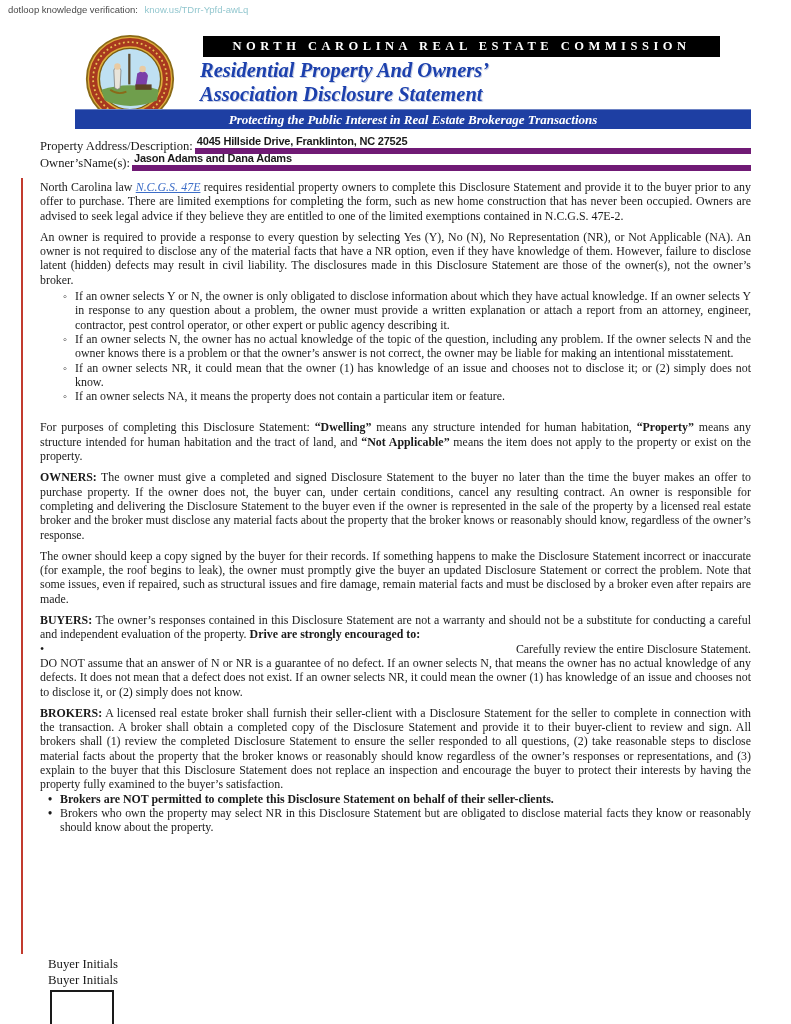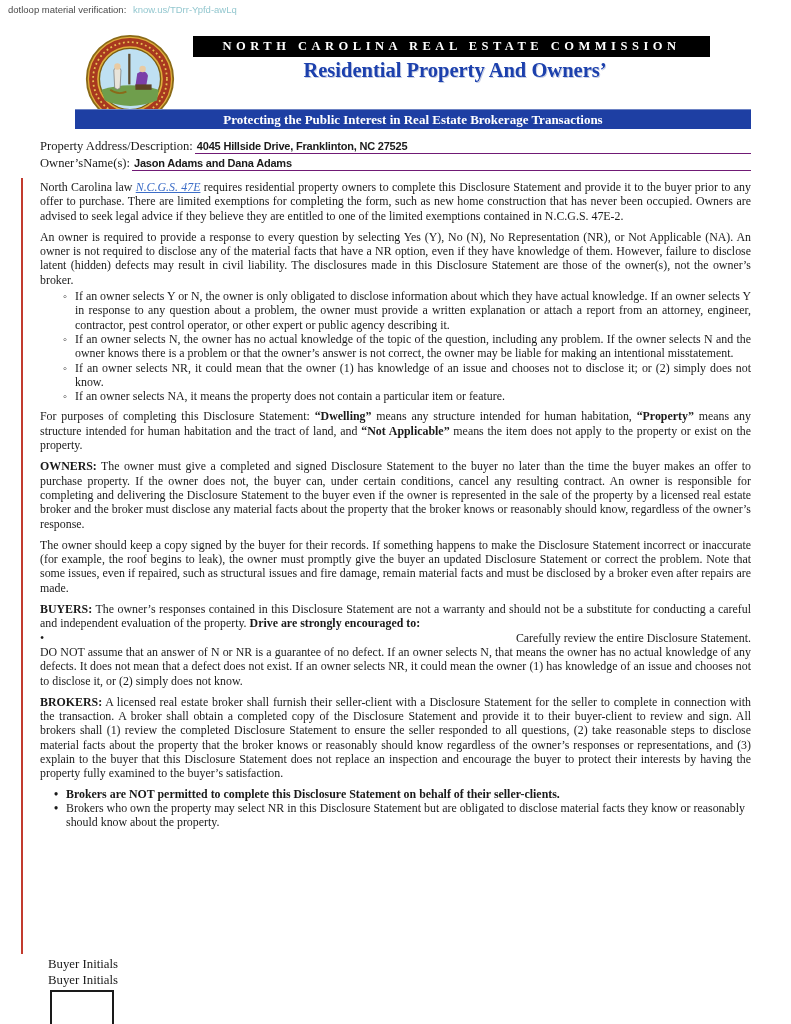--- a/index.html
+++ b/index.html
@@ -6,54 +6,54 @@
   .page{position:relative;width:791px;height:1024px;background:#fff;overflow:hidden;
         font-family:"Liberation Serif",serif;color:#1a1a1a;}
 
   
   .verify{position:absolute;top:4px;left:8px;font-family:"Liberation Sans",sans-serif;
           font-size:9.5px;color:#4a4a4a;}
   .verify .vlink{color:#93c7cf;text-decoration:none;margin-left:4px;cursor:pointer;}
 
   
   .seal{position:absolute;left:85px;top:32px;width:90px;height:94px;}
-  .combar{position:absolute;left:193px;top:36px;width:517px;height:21px;background:#000;
+  .combar{position:absolute;left:203px;top:36px;width:517px;height:21px;background:#000;
           color:#fff;font-weight:bold;font-size:12.5px;letter-spacing:4.5px;
           text-align:center;line-height:21px;white-space:nowrap;}
-  .doctitle{position:absolute;left:200px;top:58px;width:510px;text-align:center;
-            color:#1c40ad;font-weight:bold;font-size:20.5px;line-height:24px;
+  .doctitle{position:absolute;left:200px;top:58px;width:510px;
+            color:#1c40ad;font-weight:bold;font-style:italic;font-size:20.5px;line-height:24px;
             text-shadow:1px 1px 0 #c8cfe4;}
   .tagbar{position:absolute;left:75px;top:109px;width:676px;height:19px;background:#1e3fa3;
-          border-top:1px solid #6d83c4;color:#fff;font-weight:bold;
+          border-top:1px solid #6d83c4;color:#fff;font-weight:bold;font-style:italic;
           font-size:13px;text-align:center;line-height:19px;}
 
   
   .fields{position:absolute;left:40px;top:138px;width:711px;font-size:12.6px;}
   .fieldrow{display:flex;align-items:flex-end;height:16px;margin-bottom:1px;}
   .fieldrow .lbl{white-space:nowrap;}
-  .fieldrow .fill{flex:1;border-bottom:1px solid #701a75;margin-left:2px;
+  .fieldrow .fill{flex:1;border-bottom:6px solid #701a75;margin-left:2px;
                   font-family:"Liberation Sans",sans-serif;font-weight:bold;font-size:11px;
                   line-height:14px;padding-left:2px;letter-spacing:-0.2px;}
 
   
   .redline{position:absolute;left:21px;top:178px;width:2px;height:776px;background:#c23b2e;}
 
   
   .bodycol{position:absolute;left:40px;top:180px;width:711px;font-size:11.9px;
            line-height:14.3px;text-align:justify;}
   .bodycol p{margin:0 0 7px 0;}
   .b{font-weight:bold;}
   .doclink{color:#3b6cc7;text-decoration:underline;cursor:pointer;font-style:italic;}
-  ul.circ{list-style:none;margin:0 0 6px 0;padding:0 0 0 23px;}
+  ul.circ{list-style:none;margin:0 0 17px 0;padding:0 0 0 23px;}
   ul.circ li{position:relative;padding-left:12px;margin:0;}
   ul.circ li::before{content:"\25E6";position:absolute;left:0;top:0;font-size:11px;}
   .flatlist{margin:0;}
   .flatlist .fline{position:relative;padding-left:11px;text-align:right;}
   .flatlist .fline::before{content:"\2022";position:absolute;left:0;}
-  ul.brk{list-style:none;margin:6px;padding:0 0 0 8px;}
+  ul.brk{list-style:none;margin:0;padding:0 0 0 8px;}
   ul.brk li{position:relative;padding-left:12px;}
   ul.brk li::before{content:"\2022";position:absolute;left:0;font-weight:bold;}
 
   
   .footer{position:absolute;left:48px;top:956px;width:710px;display:flex;align-items:flex-start;flex-direction:column;}
   .initlabels{font-size:12.8px;line-height:16px;margin-right:6px;}
   .initbox{width:60px;height:33px;border:2px solid #1a1a1a;background:#fff;margin:2px 0 0 2px;}
   .ownerlabels{margin-left:58px;}
   .stamp{margin:0 1px;text-align:center;}
   .stampbox{width:46px;height:34px;border:2px solid #111;background:#fff;position:relative;
@@ -65,21 +65,21 @@
   .stampsub{font-family:"Liberation Sans",sans-serif;font-size:5.5px;line-height:6.5px;color:#222;}
   .recblock{margin-left:auto;font-size:10.5px;line-height:13px;text-align:left;margin-top:12px;}
   .pagenum{font-size:18px;margin:10px 24px 0 18px;}
 </style>
 </head>
 <body>
 
 <div class="page">
 
   <div class="verify">
-    <span>dotloop material verification:</span>
+    <span>dotloop knowledge verification:</span>
     <span class="vlink">know.us/TDrr-Ypfd-awLq</span>
   </div>
 
   <div class="seal">
     <svg viewBox="0 0 100 100" width="90" height="94">
       <circle cx="50" cy="50" r="48" fill="#dfae3c" stroke="#8a6a18" stroke-width="2"></circle>
       <circle cx="50" cy="50" r="41" fill="none" stroke="#a8391f" stroke-width="9"></circle>
       <circle cx="50" cy="50" r="41" fill="none" stroke="#e9c050" stroke-width="2" stroke-dasharray="2 3"></circle>
       <circle cx="50" cy="50" r="34" fill="#bfe0f2" stroke="#7a5c10" stroke-width="1.5"></circle>
       <path d="M18 62 Q50 52 82 62 L80 74 Q50 86 22 74 Z" fill="#6f9e4c"></path>
@@ -89,20 +89,21 @@
       <path d="M58 44 q8 -6 12 2 l-2 12 q-8 4 -12 0 Z" fill="#7b3fa8"></path>
       <circle cx="64" cy="39" r="3.6" fill="#e9cba4"></circle>
       <rect x="56" y="56" width="18" height="6" fill="#5d4424"></rect>
       <path d="M28 62 q8 6 18 2" stroke="#8a6a18" stroke-width="2" fill="none"></path>
     </svg>
   </div>
 
   <div class="combar">NORTH CAROLINA REAL ESTATE COMMISSION</div>
   <div class="doctitle">
     <div>Residential Property And Owners’</div>
+    <div>Association Disclosure Statement</div>
   </div>
   <div class="tagbar">Protecting the Public Interest in Real Estate Brokerage Transactions</div>
 
   <div class="fields">
     <div class="fieldrow">
       <span class="lbl">Property Address/Description:</span>
       <span class="fill">4045 Hillside Drive, Franklinton, NC 27525</span>
     </div>
     <div class="fieldrow">
       <span class="lbl">Owner’sName(s):</span>

